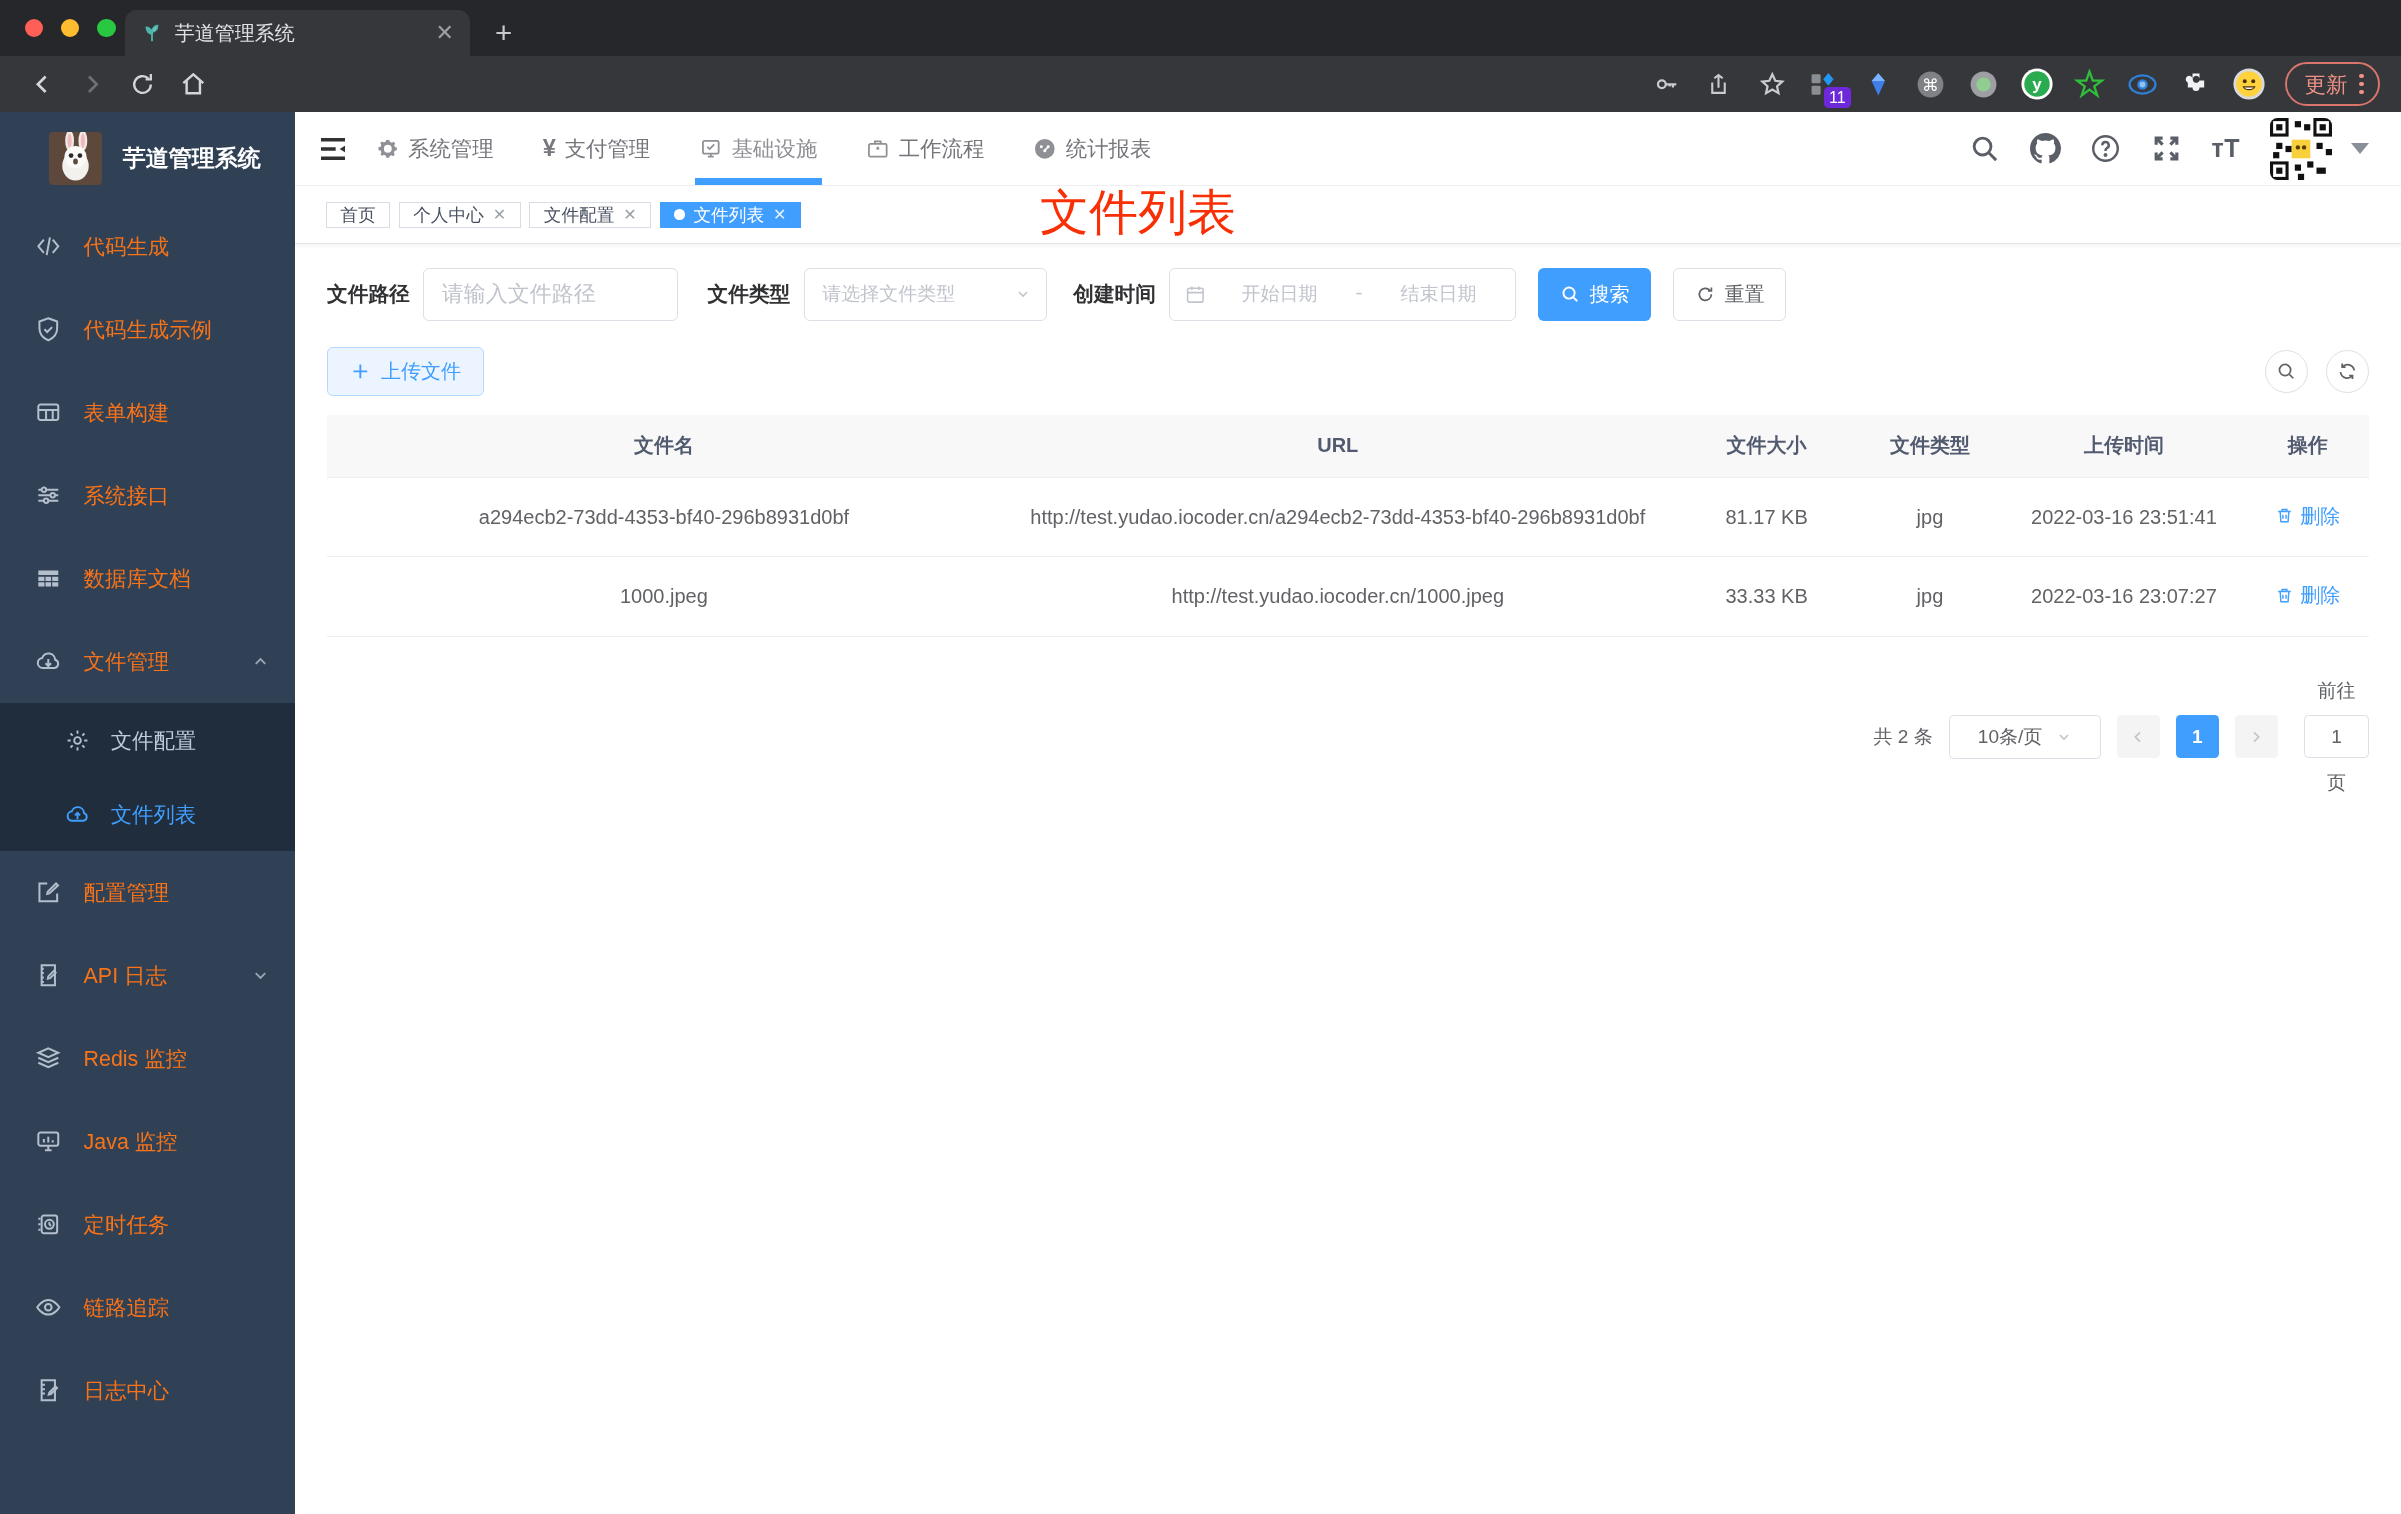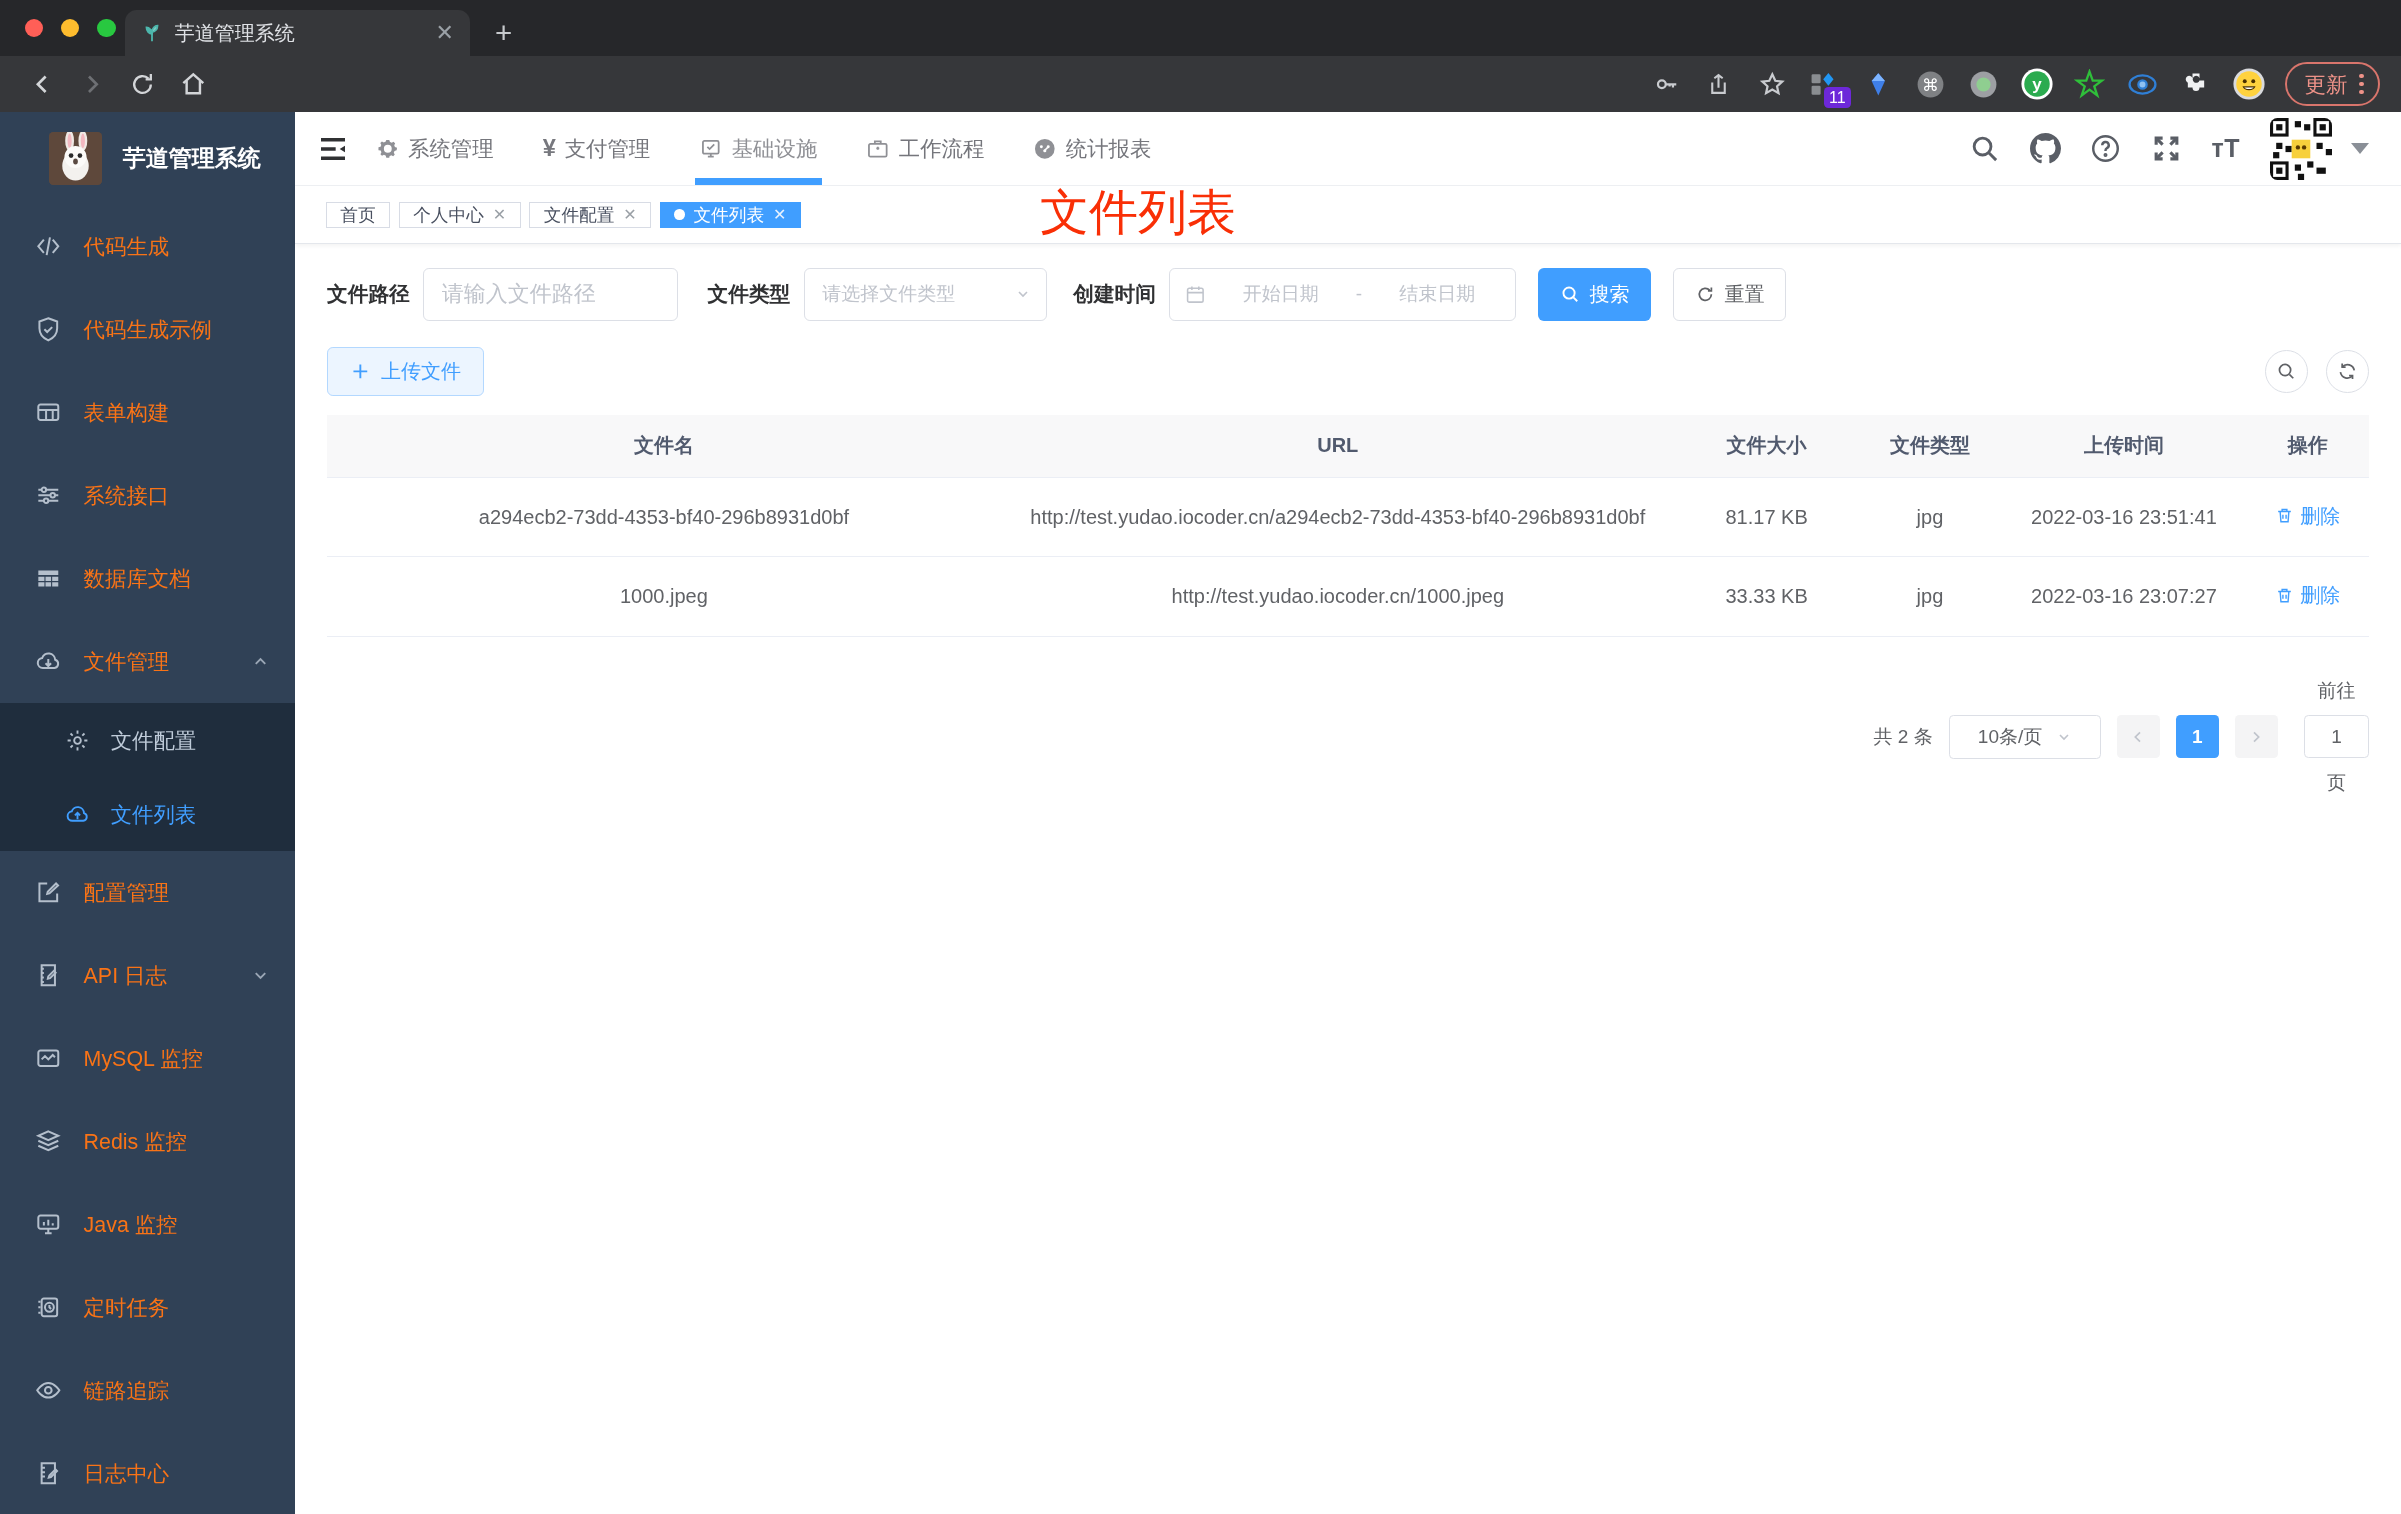--- a/index.html
+++ b/index.html
@@ -74,21 +74,21 @@
   .annotation { position:absolute; left:745px; top:68px; font-size:49px; color:#f92f06; font-weight:500; z-index:5; pointer-events:none; white-space:nowrap; }
 
   
   .content { flex:1; padding:23.6px 32px 0 32px; overflow:hidden; }
   .filter-row { display:flex; align-items:center; margin-bottom:26.6px; }
   .flabel { font-size:20.7px; font-weight:bold; color:#303133; margin-right:13.3px; white-space:nowrap; }
   .finput { height:53px; border:0.7px solid #dcdfe6; border-radius:5.9px; font-size:22px; color:#606266; padding:0 17.7px; outline:none; }
   .finput::placeholder { color:#c0c4cc; }
   .fselect { width:243px; height:53px; border:0.7px solid #dcdfe6; border-radius:5.9px; display:flex; align-items:center; padding:0 14.8px 0 17.7px; margin-right:26.6px; cursor:pointer; }
   .fselect .ph { flex:1; color:#c0c4cc; font-size:19px; }
-  .daterange { width:347px; height:53px; border:0.7px solid #dcdfe6; border-radius:5.9px; display:flex; align-items:center; padding:0 14.8px; gap:11.8px; margin-right:22px; }
+  .daterange { width:347px; height:53px; border:0.7px solid #dcdfe6; border-radius:5.9px; display:flex; align-items:center; padding:0 14.8px; gap:11.8px; margin-right:22px;font-family:Liberation Mono, monospace; }
   .daterange .dph { color:#c0c4cc; font-size:19px; flex:1; text-align:center; }
   .daterange .sep { color:#c0c4cc; font-size:19px; }
   .btn { height:53px; border-radius:5.9px; font-size:20px; display:flex; align-items:center; gap:8.9px; padding:0 20.7px; cursor:pointer; border:0.7px solid transparent; white-space:nowrap; }
   .btn-primary { background:#409eff; color:#fff; }
   .btn-plain { background:#fff; border-color:#dcdfe6; color:#606266; }
   .bico { width:20.7px; height:20.7px; }
 
   .action-row { display:flex; align-items:center; margin-bottom:19px; }
   .btn-upload { height:49px; background:#ecf5ff; border:0.7px solid #b3d8ff; color:#409eff; border-radius:5.9px; font-size:20px; display:flex; align-items:center; gap:10.3px; padding:0 22px; cursor:pointer; }
   .mini-circles { margin-left:auto; display:flex; gap:17.7px; }
@@ -362,29 +362,20 @@
               <path d="M6 6h2M6 10h2M6 14h2M6 18h2"></path>
               <path d="M12 13l5-5 1.6 1.6-5 5-2 .4z"></path>
             </svg>
           </span>
         <span class="mlabel">API 日志</span>
         <span class="mchev">
             <svg viewBox="0 0 24 24" fill="none" stroke="currentColor" stroke-width="2.4">
               <path d="M6 9l6 6 6-6"></path>
             </svg>
           </span>
-      </div>
-      <div class="mitem">
-        <span class="mico">
-            <svg viewBox="0 0 24 24" fill="none" stroke="currentColor" stroke-width="1.8">
-              <rect x="3" y="5" width="18" height="14" rx="2"></rect>
-              <path d="M6 13l3-3 3 3 4-4 2 2"></path>
-            </svg>
-          </span>
-        <span class="mlabel">MySQL 监控</span>
       </div>
       <div class="mitem">
         <span class="mico">
             <svg viewBox="0 0 24 24" fill="none" stroke="currentColor" stroke-width="1.8">
               <path d="M12 3l9 4-9 4-9-4z"></path>
               <path d="M3 11.5l9 4 9-4M3 16l9 4 9-4"></path>
             </svg>
           </span>
         <span class="mlabel">Redis 监控</span>
       </div>

